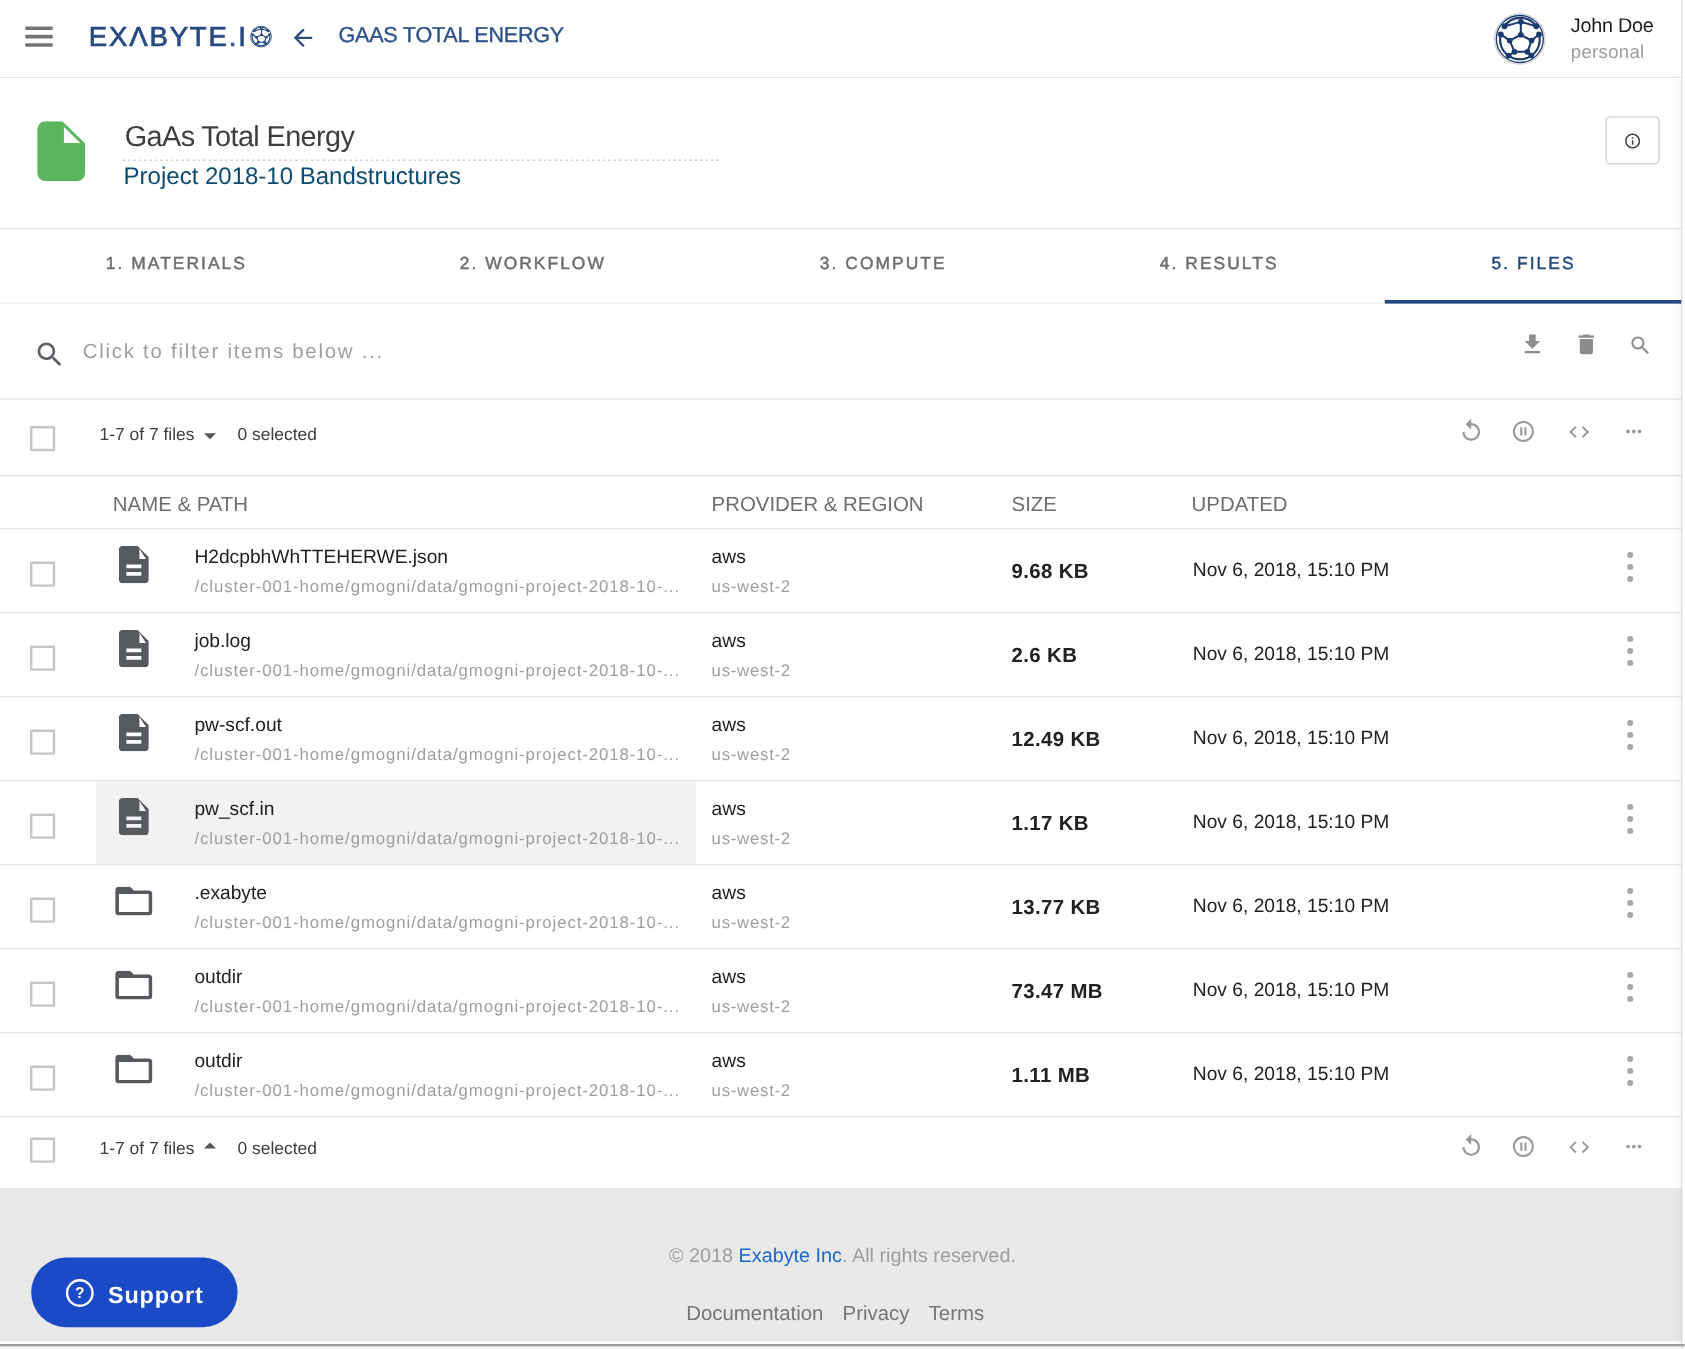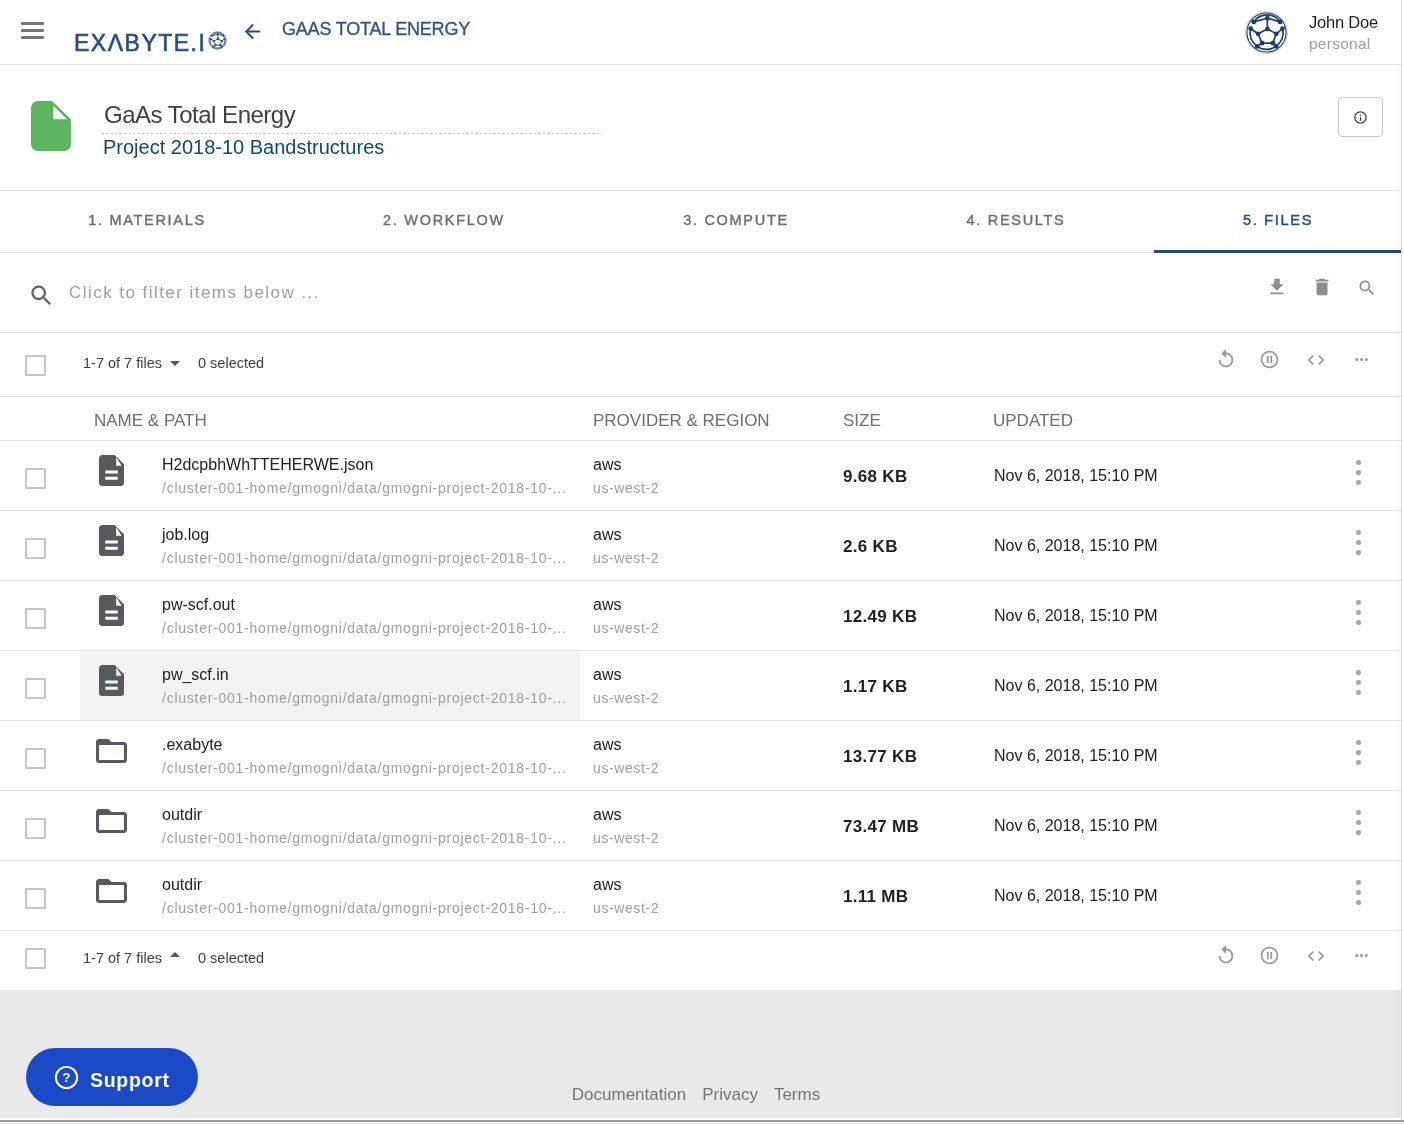--- a/index.html
+++ b/index.html
@@ -30,21 +30,21 @@
 <body>
 <div id="page">
 
   
   <div id="topbar">
     <div style="position:absolute;left:21px;top:22px;width:23px;height:18px;">
       <div class="hline" style="top:0;"></div>
       <div class="hline" style="top:7px;"></div>
       <div class="hline" style="top:14px;"></div>
     </div>
-    <div class="abs" style="left:74px;top:30px;height:28px;display:flex;align-items:flex-start;">
+    <div class="abs" style="left:74px;top:16px;height:28px;display:flex;align-items:center;">
       <span style="font-size:23px;font-weight:400;-webkit-text-stroke:0.6px #2a4a80;color:#2a4a80;letter-spacing:1.5px;">EXΛBYTE.I</span>
         <svg width="19" height="19" viewBox="0 0 19 19" style="margin-left:2px;margin-top:1px;">
           <circle cx="9.5" cy="9.5" r="8.645" fill="none" stroke="#2a4a80" stroke-width="0.75"></circle>
           <line x1="9.88" y1="3.192" x2="9.88" y2="7.941999999999999" stroke="#2a4a80" stroke-width="1"></line>
           <line x1="9.88" y1="7.941999999999999" x2="5.795" y2="10.07" stroke="#2a4a80" stroke-width="1"></line>
           <line x1="9.88" y1="7.941999999999999" x2="13.831999999999999" y2="10.07" stroke="#2a4a80" stroke-width="1"></line>
           <line x1="5.795" y1="10.07" x2="7.562" y2="14.212" stroke="#2a4a80" stroke-width="1"></line>
           <line x1="13.831999999999999" y1="10.07" x2="12.312000000000001" y2="14.212" stroke="#2a4a80" stroke-width="1"></line>
           <line x1="7.562" y1="14.212" x2="12.312000000000001" y2="14.212" stroke="#2a4a80" stroke-width="1"></line>
           <line x1="9.88" y1="3.192" x2="3.857" y2="4.807" stroke="#2a4a80" stroke-width="1"></line>
@@ -309,20 +309,21 @@
     </svg>
   <svg class="icon" style="left:1306px;top:946px;" width="20" height="20" viewBox="0 0 24 24">
       <path fill="#999" d="M9.4 16.6L4.8 12l4.6-4.6L8 6l-6 6 6 6 1.4-1.4zm5.2 0l4.6-4.6-4.6-4.6L16 6l6 6-6 6-1.4-1.4z"></path>
     </svg>
   <svg class="icon" style="left:1352px;top:946px;" width="19" height="19" viewBox="0 0 24 24">
       <path fill="#999" d="M6 10c-1.1 0-2 .9-2 2s.9 2 2 2 2-.9 2-2-.9-2-2-2zm12 0c-1.1 0-2 .9-2 2s.9 2 2 2 2-.9 2-2-.9-2-2-2zm-6 0c-1.1 0-2 .9-2 2s.9 2 2 2 2-.9 2-2-.9-2-2-2z"></path>
     </svg>
 
   
   <div class="abs" style="left:0;top:990px;width:1404px;height:128px;background:#e9e9e9;"></div>
+  <div class="abs" style="left:0;top:1038px;width:1404px;text-align:center;font-size:16.5px;color:#9e9e9e;">© 2018 <span style="color:#1b67c9;">Exabyte Inc</span>. All rights reserved.</div>
   <div class="abs" style="left:0;top:1085px;width:1392px;text-align:center;font-size:17px;color:#757575;"><span style="margin-right:16px;">Documentation</span><span style="margin-right:16px;">Privacy</span><span>Terms</span></div>
 
   
   <div class="abs" style="left:26px;top:1048px;width:172px;height:58px;border-radius:29px;background:#1a4ac5;"></div>
   <svg class="icon" style="left:54px;top:1065px;" width="25" height="25" viewBox="0 0 24 24">
     <circle cx="12" cy="12" r="10.2" fill="none" stroke="#fff" stroke-width="1.9"></circle>
     <text x="12" y="16.2" font-size="12.5" font-weight="700" fill="#fff" text-anchor="middle" font-family="Liberation Sans, sans-serif">?</text>
   </svg>
   <div class="abs" style="left:90px;top:1069px;font-size:19.5px;font-weight:700;color:#fff;letter-spacing:0.7px;">Support</div>
 

